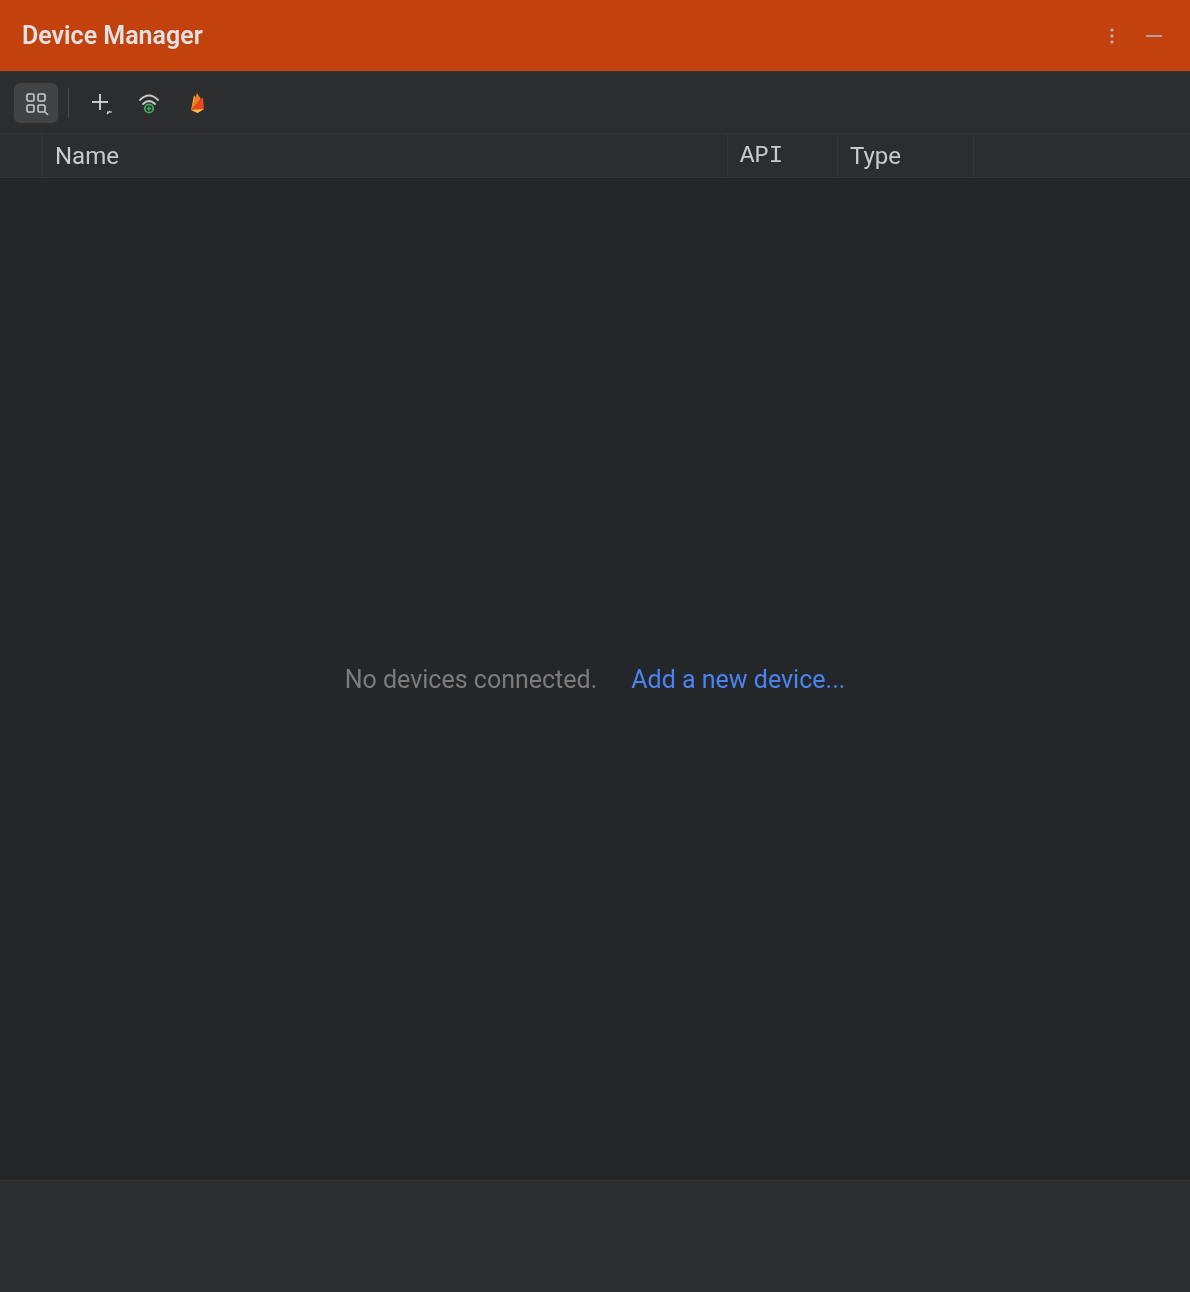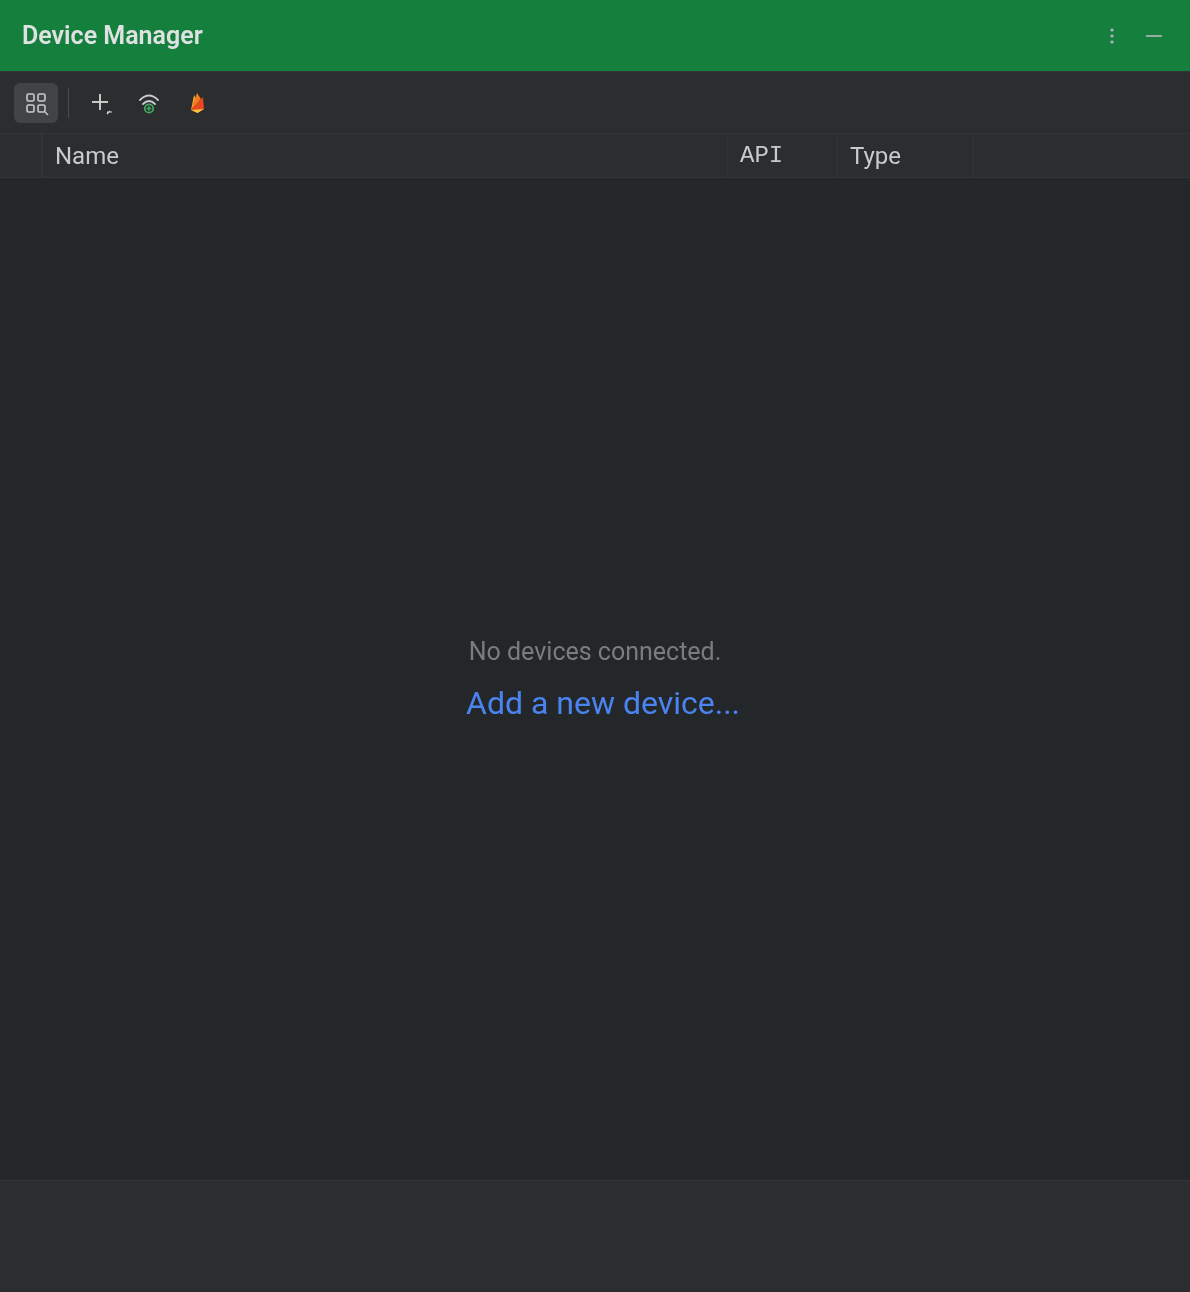--- a/index.html
+++ b/index.html
@@ -17,21 +17,21 @@
       display: flex;
       flex-direction: column;
     }
     .titlebar {
       height: 72px;
       display: flex;
       align-items: center;
       justify-content: space-between;
       padding: 0 18px 0 22px;
       border-bottom: 1px solid #323435;
-      background: #15803d;
+      background: #c2410c;
     }
     .title {
       font-size: 25px;
       font-weight: 600;
       color: #e0e1e2;
     }
     .title-actions {
       display: flex;
       align-items: center;
       gap: 6px;
@@ -89,31 +89,31 @@
     }
     .col-select { width: 42px; border-left: none; }
     .col-name   { flex: 1; border-left: 1px solid #323435; }
     .col-api    { width: 110px; font-family: Liberation Mono, monospace; }
     .col-type   { width: 136px; }
     .col-action { width: 216px; border-right: none; }
     .content {
       flex: 1;
       background: #24272a;
       display: flex;
-      flex-direction: column;
+      flex-direction: row;
       align-items: center;
       justify-content: center;
       gap: 18px;
     }
     .empty-msg {
       font-size: 25px;
       color: #7a7c7e;
     }
     .add-link {
-      font-size: 32px;
+      font-size: 25px;
       color: #4a84f0;
       cursor: pointer;
       text-decoration: none;
       margin-left: 16px;
     }
     .footer {
       height: 112px;
       border-top: 1px solid #323435;
       background: #2b2d2f;
     }

